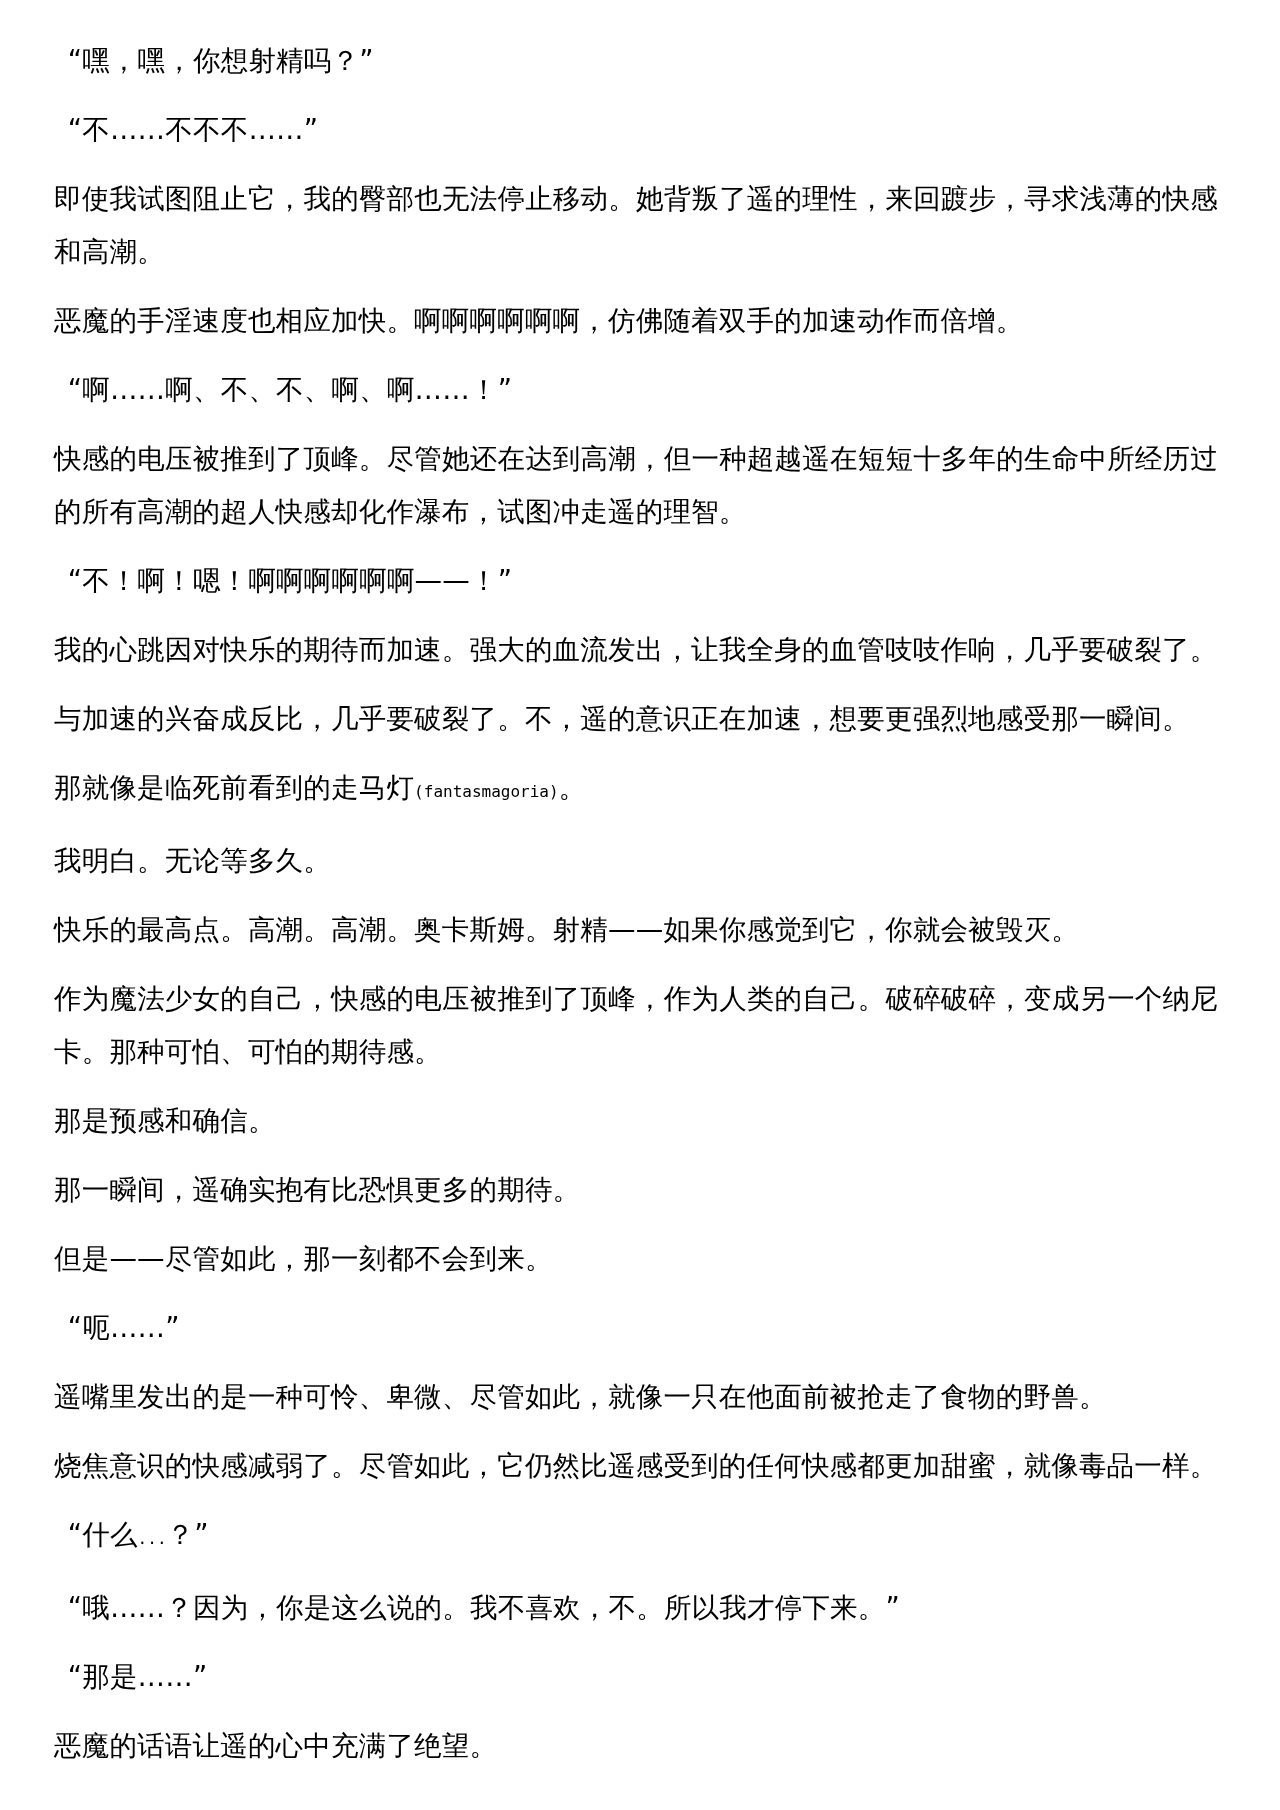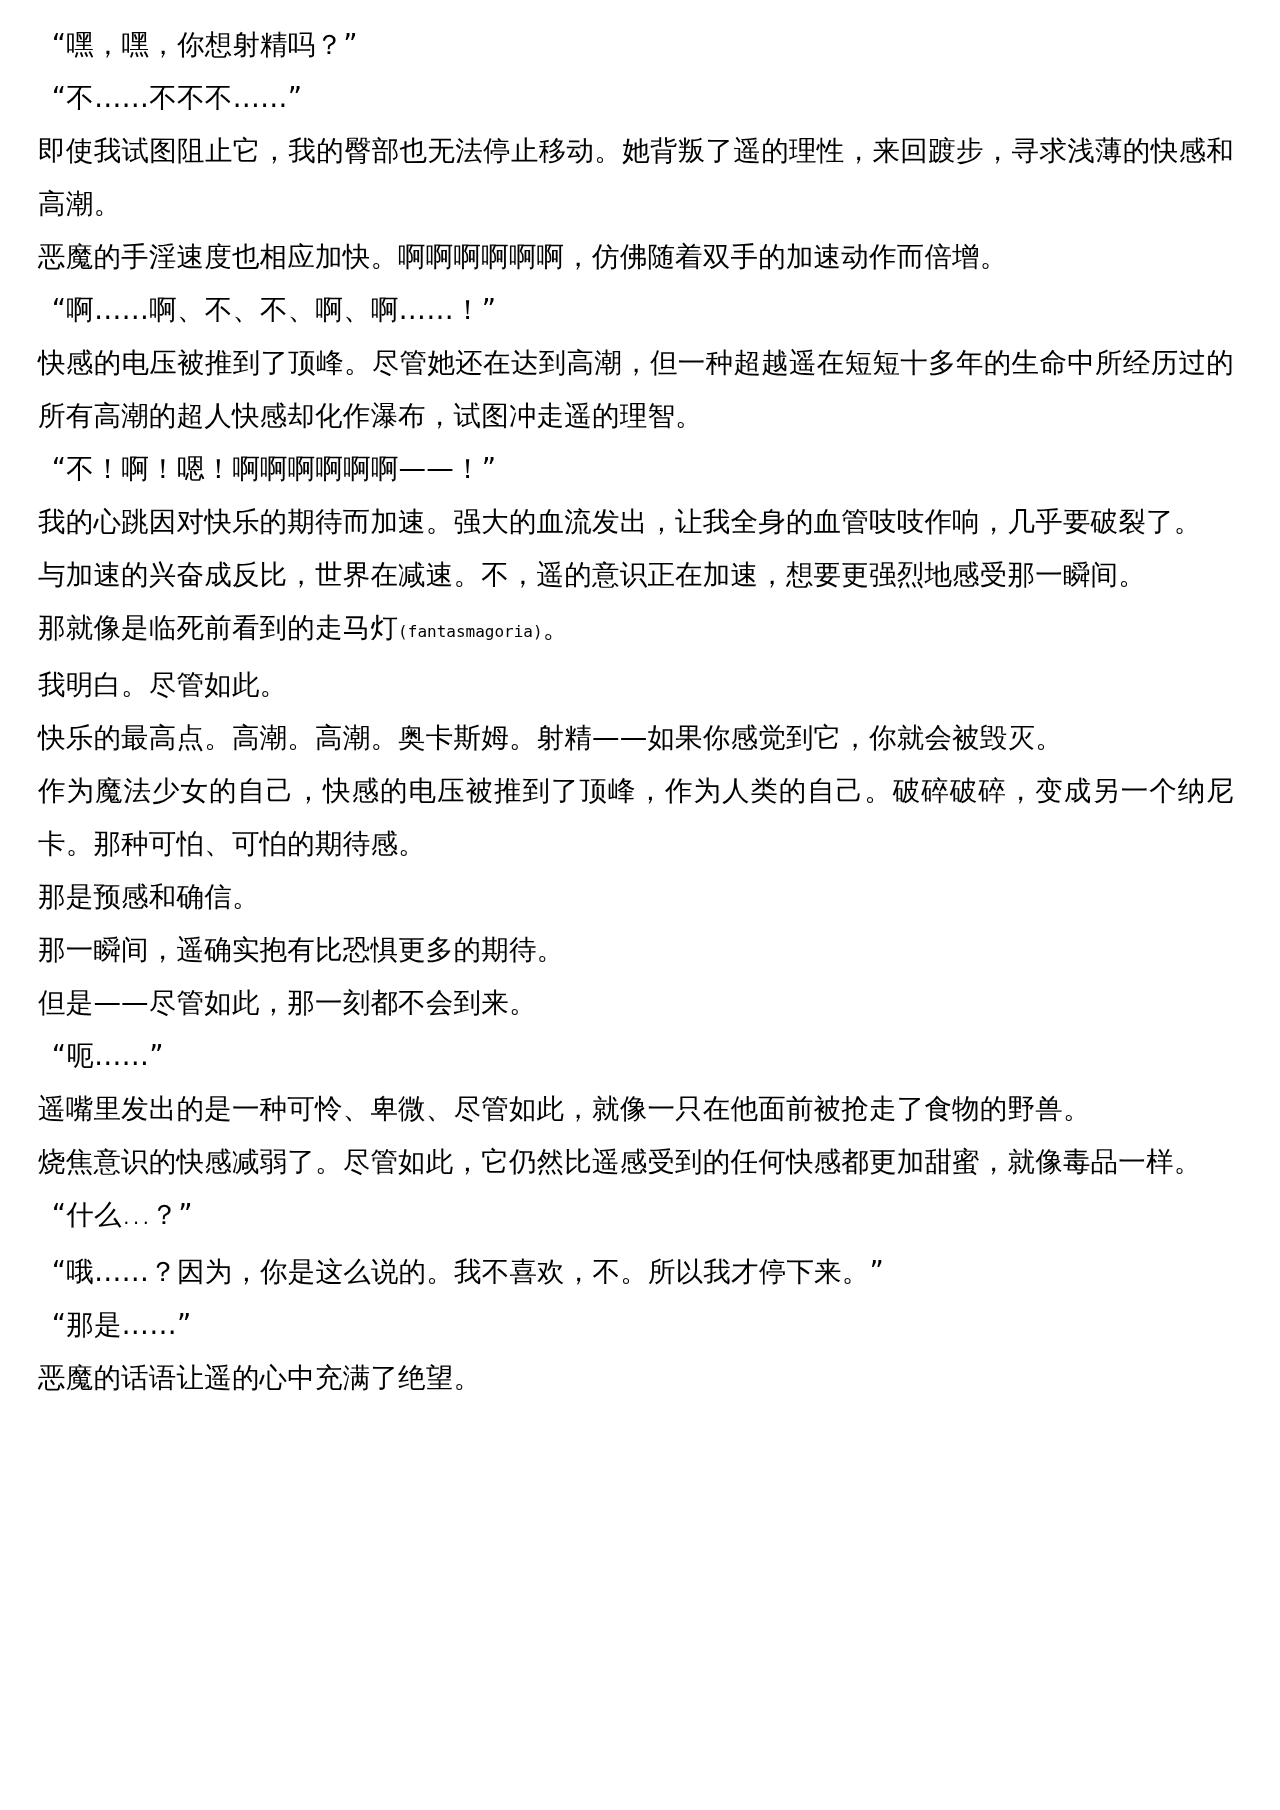--- a/index.html
+++ b/index.html
@@ -21,21 +21,21 @@
     background: #ffffff;
   }
   .body-text {
     font-size: 27.5px;
     line-height: 53px;
     text-align: justify;
     text-justify: inter-character;
     letter-spacing: 0.2px;
   }
   .para {
-    margin: 0;
+    margin: 16px;
     text-indent: 0;
   }
   .para.indent {
     text-indent: 0.5em;
   }
   .latin {
     font-family: "DejaVu Sans Mono", "Liberation Mono", monospace;
     font-size: 16px;
     letter-spacing: 0;
   }
@@ -46,23 +46,23 @@
 <div class="page">
   <div class="body-text" id="body-text">
       <p class="para indent">“嘿，嘿，你想射精吗？”</p>
       <p class="para indent">“不……不不不……”</p>
       <p class="para">即使我试图阻止它，我的臀部也无法停止移动。她背叛了遥的理性，来回踱步，寻求浅薄的快感和高潮。</p>
       <p class="para">恶魔的手淫速度也相应加快。啊啊啊啊啊啊，仿佛随着双手的加速动作而倍增。</p>
       <p class="para indent">“啊……啊、不、不、啊、啊……！”</p>
       <p class="para">快感的电压被推到了顶峰。尽管她还在达到高潮，但一种超越遥在短短十多年的生命中所经历过的所有高潮的超人快感却化作瀑布，试图冲走遥的理智。</p>
       <p class="para indent">“不！啊！嗯！啊啊啊啊啊啊——！”</p>
       <p class="para">我的心跳因对快乐的期待而加速。强大的血流发出，让我全身的血管吱吱作响，几乎要破裂了。</p>
-      <p class="para">与加速的兴奋成反比，世界在减速。不，遥的意识正在加速，想要更强烈地感受那一瞬间。</p>
+      <p class="para">与加速的兴奋成反比，几乎要破裂了。不，遥的意识正在加速，想要更强烈地感受那一瞬间。</p>
       <p class="para">那就像是临死前看到的走马灯<span class="latin">(fantasmagoria)</span>。</p>
-      <p class="para">我明白。尽管如此。</p>
+      <p class="para">我明白。无论等多久。</p>
       <p class="para">快乐的最高点。高潮。高潮。奥卡斯姆。射精——如果你感觉到它，你就会被毁灭。</p>
       <p class="para">作为魔法少女的自己，快感的电压被推到了顶峰，作为人类的自己。破碎破碎，变成另一个纳尼卡。那种可怕、可怕的期待感。</p>
       <p class="para">那是预感和确信。</p>
       <p class="para">那一瞬间，遥确实抱有比恐惧更多的期待。</p>
       <p class="para">但是——尽管如此，那一刻都不会到来。</p>
       <p class="para indent">“呃……”</p>
       <p class="para">遥嘴里发出的是一种可怜、卑微、尽管如此，就像一只在他面前被抢走了食物的野兽。</p>
       <p class="para">烧焦意识的快感减弱了。尽管如此，它仍然比遥感受到的任何快感都更加甜蜜，就像毒品一样。</p>
       <p class="para indent">“什么<span class="latin">...</span>？”</p>
       <p class="para indent">“哦……？因为，你是这么说的。我不喜欢，不。所以我才停下来。”</p>

